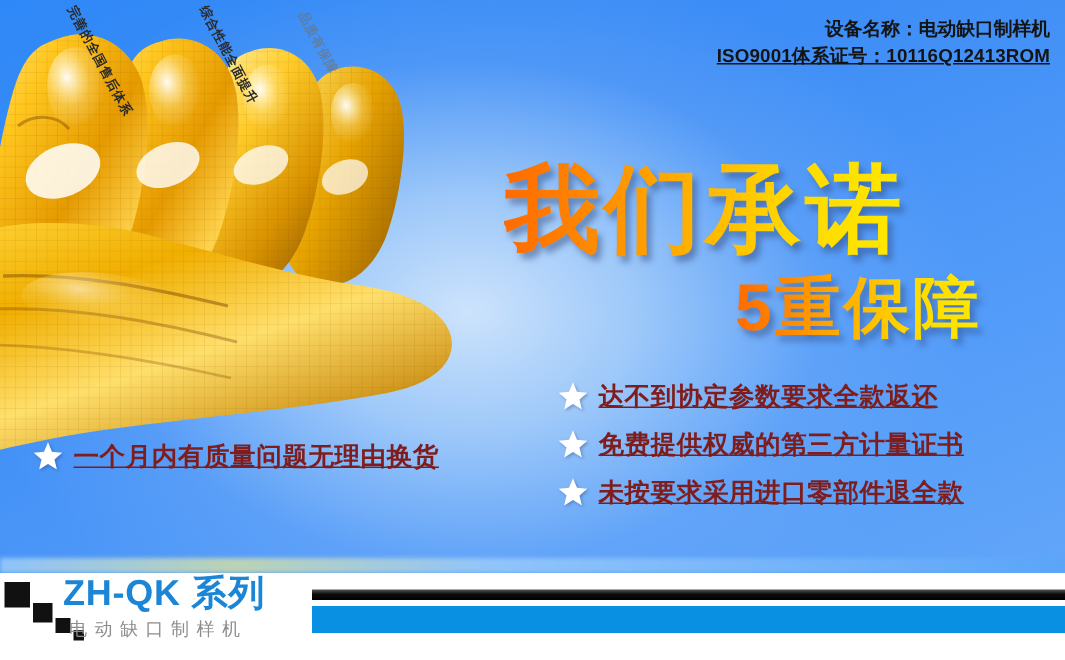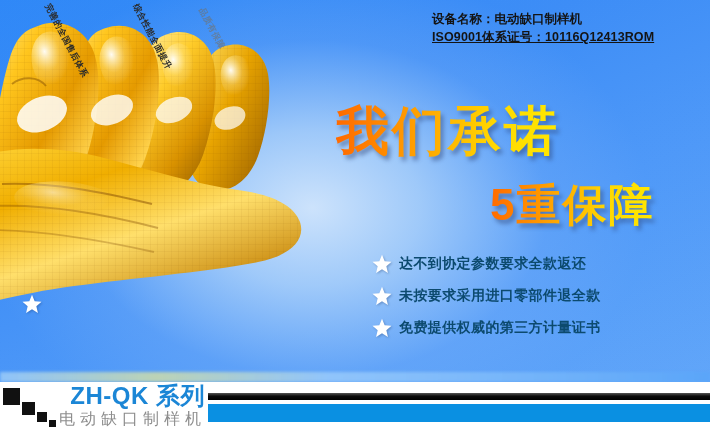--- a/index.html
+++ b/index.html
@@ -67,21 +67,21 @@
   }
   .tip-cap.c1 { left: 52px;  top: 2px;  transform: rotate(62deg); }
   .tip-cap.c2 { left: 140px; top: 2px;  transform: rotate(62deg); }
   .tip-cap.c3 { left: 206px; top: 6px;  transform: rotate(62deg); color: rgba(120,110,90,0.55); }
 
   
   .header-info {
     position: absolute;
     left: 432px; top: 10px;
     width: 268px;
-    text-align: left;
+    text-align: right;
   }
   .header-line {
     font-size: 12.5px;
     font-weight: bold;
     color: #141414;
     line-height: 18px;
     white-space: nowrap;
   }
   .header-line.l2 { letter-spacing: 0.1px; text-decoration: underline; }
 
@@ -92,21 +92,21 @@
     white-space: nowrap;
     background: linear-gradient(90deg, #FF6A00 0%, #FF8A00 22%, #FFB400 48%, #FFD900 72%, #FFE800 100%);
     -webkit-background-clip: text;
     background-clip: text;
     color: transparent;
     -webkit-text-fill-color: transparent;
     filter: drop-shadow(3px 4px 2px rgba(40,60,110,0.45));
   }
   .headline.h1 {
     left: 336px; top: 96px;
-    font-size: 53px;
+    font-size: 64px;
     letter-spacing: 3px;
   }
   .headline.h2 {
     left: 490px; top: 176px;
     font-size: 44px;
     letter-spacing: 2px;
   }
 
   
   .bullets { position: absolute; }
@@ -119,50 +119,51 @@
     height: 32px;
     white-space: nowrap;
   }
   .star {
     width: 20px; height: 20px;
     margin-right: 7px;
     flex: 0 0 auto;
     filter: drop-shadow(1px 1px 1px rgba(20,50,100,0.35));
   }
   .bullet-text {
-    font-size: 14px;
-    font-weight: bold;
-    color: #0c4a6e;
+    font-size: 17px;
+    font-weight: bold;
+    color: #7f1d1d;
     letter-spacing: 0.4px;
+    text-decoration: underline;
   }
 
   
   .deco-squares { position: absolute; left: 3px; top: 388px; }
   .sq { position: absolute; background: #111111; }
   .sq.s1 { left: 0px;  top: 0px;  width: 17px; height: 17px; }
   .sq.s2 { left: 19px; top: 14px; width: 13px; height: 13px; }
   .sq.s3 { left: 34px; top: 24px; width: 10px; height: 10px; }
   .sq.s4 { left: 46px; top: 32px; width: 7px;  height: 7px; }
 
   .brand-block {
     position: absolute;
-    left: 55px; top: 382px;
+    left: 42px; top: 382px;
     width: 150px;
-    text-align: right;
+    text-align: left;
   }
   .brand-series {
     font-size: 24px;
     font-weight: bold;
     color: #1b86d6;
     letter-spacing: 0.5px;
     line-height: 28px;
     white-space: nowrap;
   }
   .brand-sub {
-    font-size: 16px;
+    font-size: 12px;
     color: #8d8d8d;
     letter-spacing: 5px;
     line-height: 18px;
     white-space: nowrap;
     padding-left: 4px;
   }
 
   .bar-black {
     position: absolute;
     left: 208px; top: 393px;
@@ -299,41 +300,42 @@
   </div>
 
   <div class="headline h1">我们承诺</div>
   <div class="headline h2">5重保障</div>
 
   <div class="bullets left">
     <div class="bullet-row">
       <svg class="star" viewBox="0 0 24 24">
         <polygon points="12,1 15.2,8.6 23.4,9.3 17.2,14.7 19.1,22.7 12,18.4 4.9,22.7 6.8,14.7 0.6,9.3 8.8,8.6" fill="#ffffff"></polygon>
       </svg>
+      <span class="bullet-text">一个月内有质量问题无理由换货</span>
     </div>
   </div>
 
   <div class="bullets right">
     <div class="bullet-row">
       <svg class="star" viewBox="0 0 24 24">
         <polygon points="12,1 15.2,8.6 23.4,9.3 17.2,14.7 19.1,22.7 12,18.4 4.9,22.7 6.8,14.7 0.6,9.3 8.8,8.6" fill="#ffffff"></polygon>
       </svg>
       <span class="bullet-text">达不到协定参数要求全款返还</span>
     </div>
     <div class="bullet-row">
       <svg class="star" viewBox="0 0 24 24">
         <polygon points="12,1 15.2,8.6 23.4,9.3 17.2,14.7 19.1,22.7 12,18.4 4.9,22.7 6.8,14.7 0.6,9.3 8.8,8.6" fill="#ffffff"></polygon>
       </svg>
-      <span class="bullet-text">未按要求采用进口零部件退全款</span>
+      <span class="bullet-text">免费提供权威的第三方计量证书</span>
     </div>
     <div class="bullet-row">
       <svg class="star" viewBox="0 0 24 24">
         <polygon points="12,1 15.2,8.6 23.4,9.3 17.2,14.7 19.1,22.7 12,18.4 4.9,22.7 6.8,14.7 0.6,9.3 8.8,8.6" fill="#ffffff"></polygon>
       </svg>
-      <span class="bullet-text">免费提供权威的第三方计量证书</span>
+      <span class="bullet-text">未按要求采用进口零部件退全款</span>
     </div>
   </div>
 
   <div class="deco-squares">
     <div class="sq s1"></div>
     <div class="sq s2"></div>
     <div class="sq s3"></div>
     <div class="sq s4"></div>
   </div>
 

